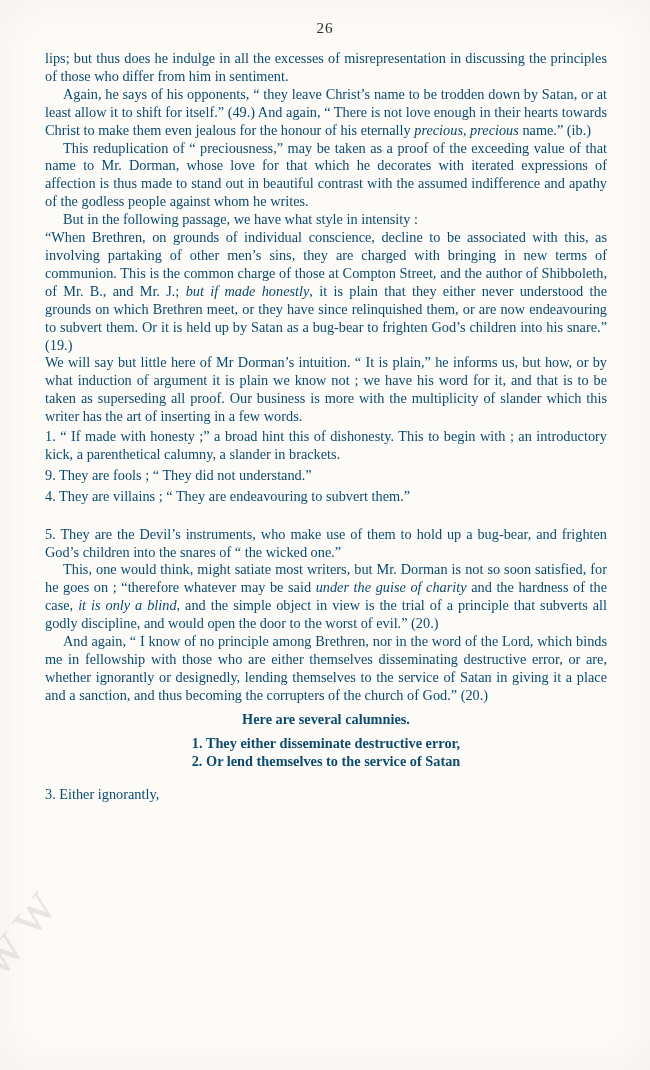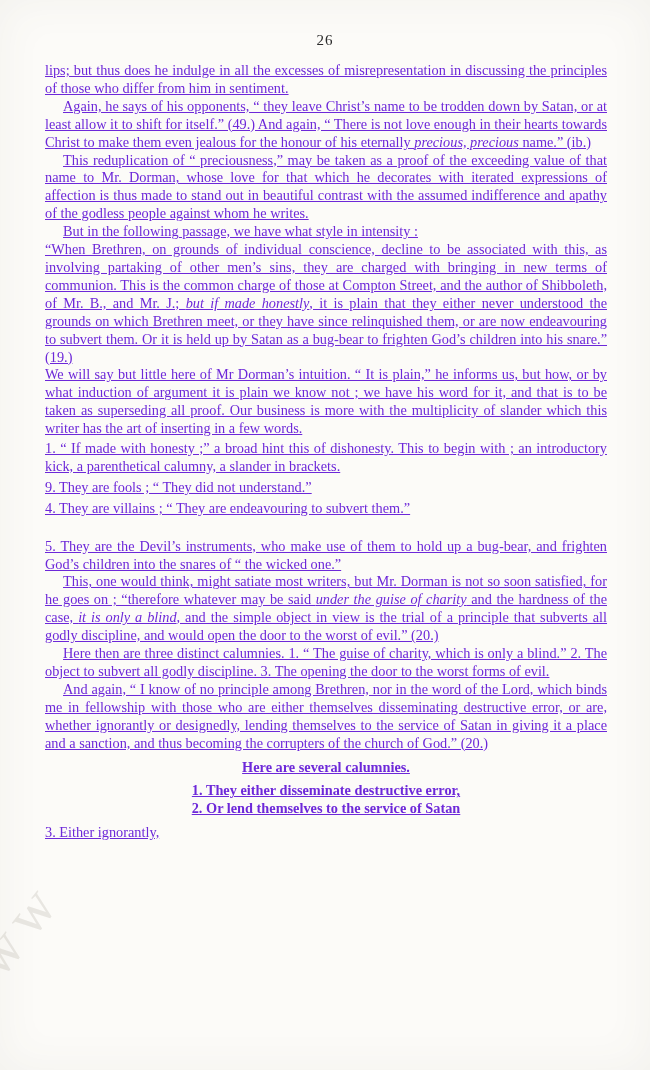--- a/index.html
+++ b/index.html
@@ -26,33 +26,32 @@
     font-size: 58px;
     letter-spacing: 10px;
     color: #b7b2a8;
     opacity: 0.28;
     white-space: nowrap;
     pointer-events: none;
     user-select: none;
   }
   .page-number {
     text-align: center;
-    padding-top: 32px;
+    padding-top: 20px;
     font-size: 15px;
     letter-spacing: 1px;
     color: #2b2b2b;
   }
   .page-body {
     position: relative;
     padding: 13px 43px 0 45px;
     font-size: 14.3px;
     line-height: 17.9px;
-    color: #6d28d9;
+    color: #0c4a6e;
     text-align: justify;
-    text-decoration: underline;
   }
   .para {
     margin: 0;
     text-align: justify;
   }
   .para.indent { text-indent: 18px; }
   .para.bold { font-weight: bold; text-align: center; }
   .seg-italic { font-style: italic; }
 </style>
 </head>
@@ -66,20 +65,19 @@
       <p class="para indent"><span>Again, he says of his opponents, “ they leave Christ’s name to be trodden down by Satan, or at least allow it to shift for itself.” (49.)  And again, “ There is not love enough in their hearts towards Christ to make them even jealous for the honour of his eternally </span><span class="seg-italic">precious, precious</span><span> name.” (ib.)</span></p>
       <p class="para indent"><span>This reduplication of “ preciousness,” may be taken as a proof of the exceeding value of that name to Mr. Dorman, whose love for that which he decorates with iterated expressions of affection is thus made to stand out in beautiful contrast with the assumed indifference and apathy of the godless people against whom he writes.</span></p>
       <p class="para indent"><span>But in the following passage, we have what style in intensity :</span></p>
       <p class="para"><span>“When Brethren, on grounds of individual conscience, decline to be associated with this, as involving partaking of other men’s sins, they are charged with bringing in new terms of communion.  This is the common charge of those at Compton Street, and the author of Shibboleth, of Mr. B., and Mr. J.; </span><span class="seg-italic">but if made honestly</span><span>, it is plain that they either never understood the grounds on which Brethren meet, or they have since relinquished them, or are now endeavouring to subvert them.  Or it is held up by Satan as a bug-bear to frighten God’s children into his snare.” (19.)</span></p>
       <p class="para"><span>We will say but little here of Mr Dorman’s intuition.  “ It is plain,” he informs us, but how, or by what induction of argument it is plain we know not ; we have his word for it, and that is to be taken as superseding all proof.  Our business is more with the multiplicity of slander which this writer has the art of inserting in a few words.</span></p>
       <p class="para" style="margin-top: 2px;"><span>1. “ If made with honesty ;” a broad hint this of dishonesty.  This to begin with ; an introductory kick, a parenthetical calumny, a slander in brackets.</span></p>
       <p class="para" style="margin-top: 3px;"><span>9. They are fools ; “ They did not understand.”</span></p>
       <p class="para" style="margin-top: 3px;"><span>4. They are villains ; “ They are endeavouring to subvert them.”</span></p>
       <p class="para" style="margin-top: 20px;"><span>5. They are the Devil’s instruments, who make use of them to hold up a bug-bear, and frighten God’s children into the snares of “ the wicked one.”</span></p>
       <p class="para indent"><span>This, one would think, might satiate most writers, but Mr. Dorman is not so soon satisfied, for he goes on ; “therefore whatever may be said </span><span class="seg-italic">under the guise of charity</span><span> and the hardness of the case, </span><span class="seg-italic">it is only a blind</span><span>, and the simple object in view is the trial of a principle that subverts all godly discipline, and would open the door to the worst of evil.”  (20.)</span></p>
-      <p class="para indent"><span>Here then are three distinct calumnies.  1. “ The guise of charity, which is only a blind.”  2. The object to subvert all godly discipline.  3. The opening the door to the worst forms of evil.</span></p>
       <p class="para indent"><span>And again, “ I know of no principle among Brethren, nor in the word of the Lord, which binds me in fellowship with those who are either themselves disseminating destructive error, or are, whether ignorantly or designedly, lending themselves to the service of Satan in giving it a place and a sanction, and thus becoming the corrupters of the church of God.”  (20.)</span></p>
       <p class="para bold" style="margin-top: 6px;"><span>Here are several calumnies.</span></p>
       <p class="para bold" style="margin-top: 6px;"><span>1. They either disseminate destructive error,</span></p>
       <p class="para bold" style=""><span>2. Or lend themselves to the service of Satan</span></p>
-      <p class="para" style="margin-top: 6px;"><span>3. Either ignorantly,</span></p>
+      <p class="para" style="margin-top: 16px;"><span>3. Either ignorantly,</span></p>
     </div>
 </div>
 
 </body></html>

